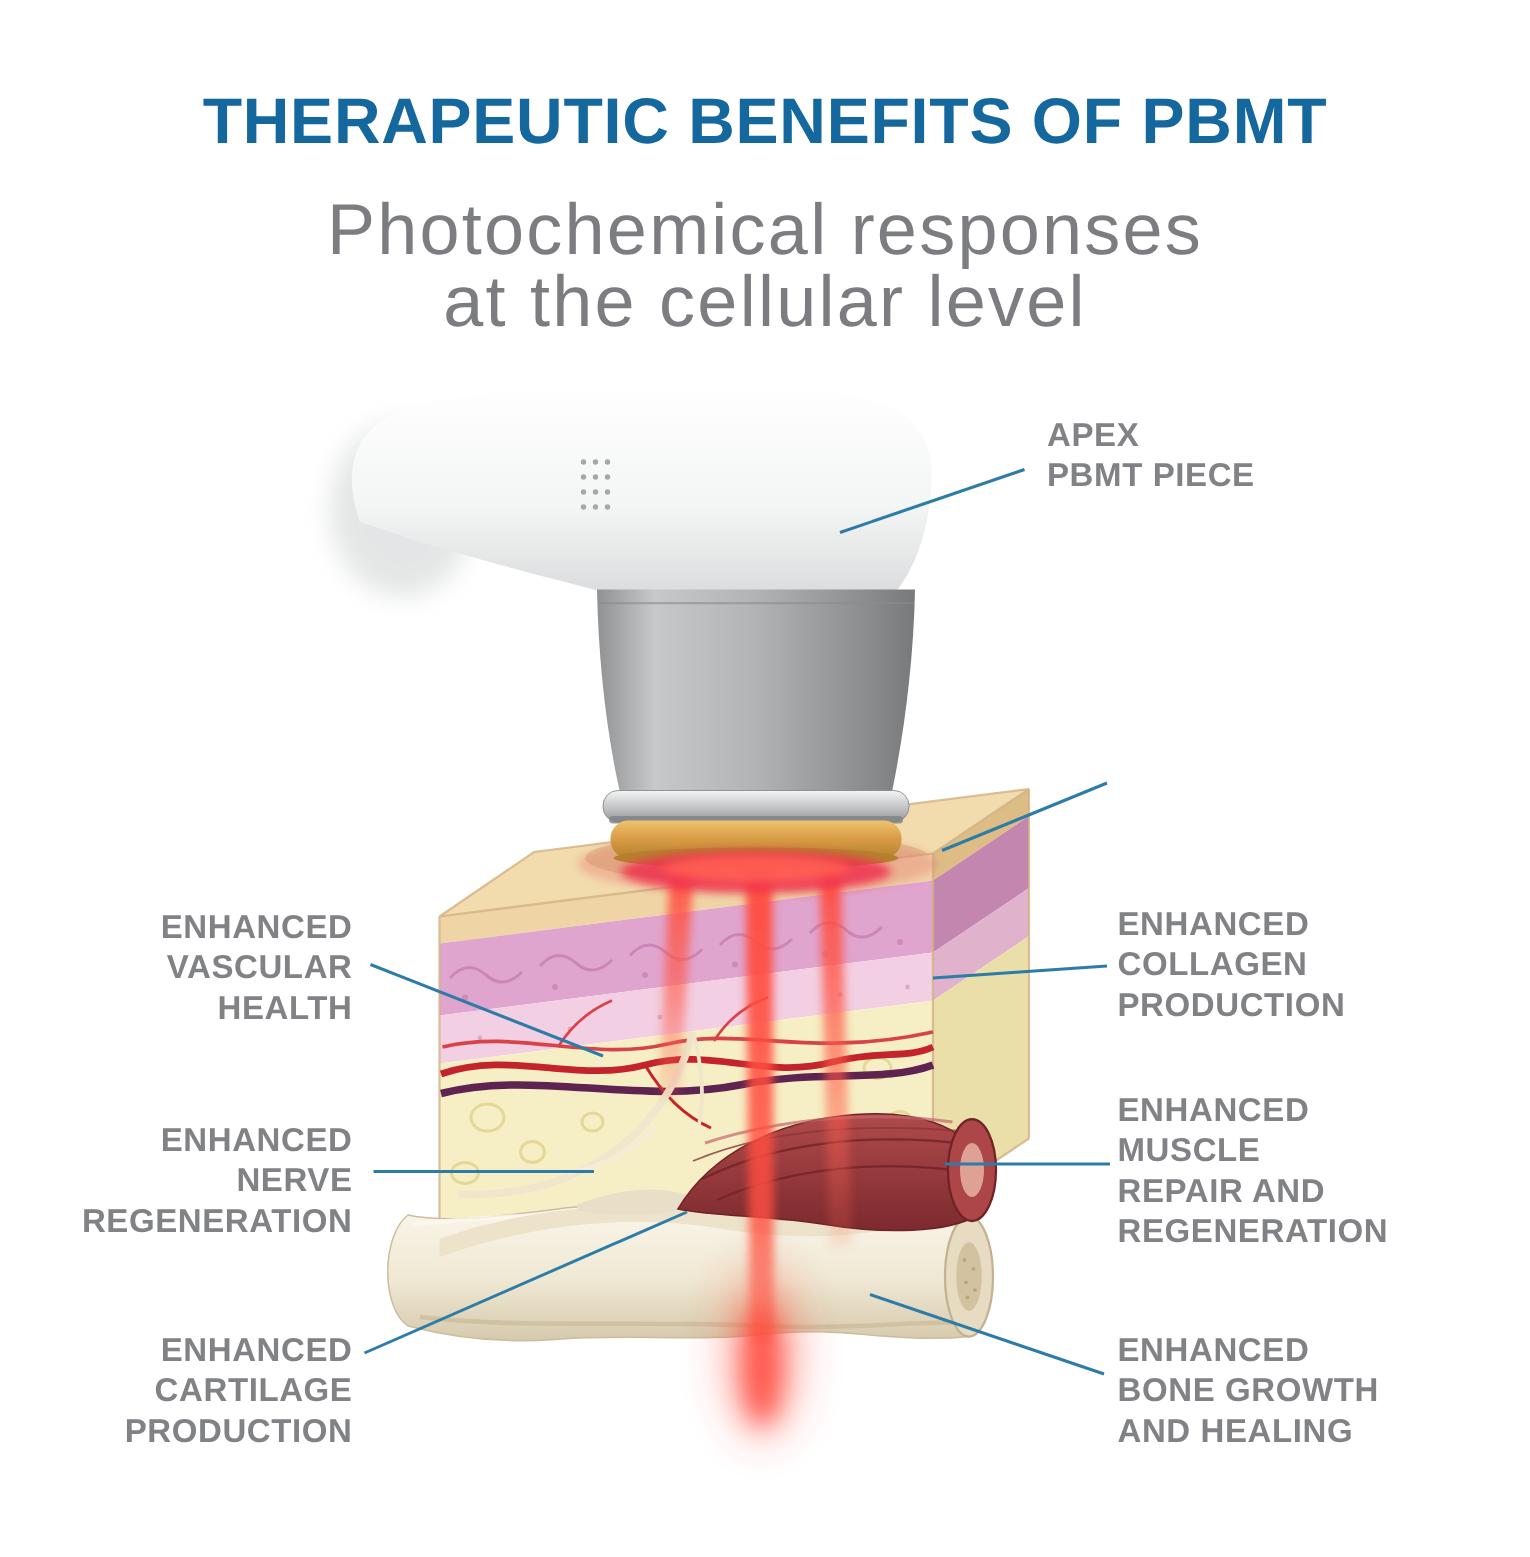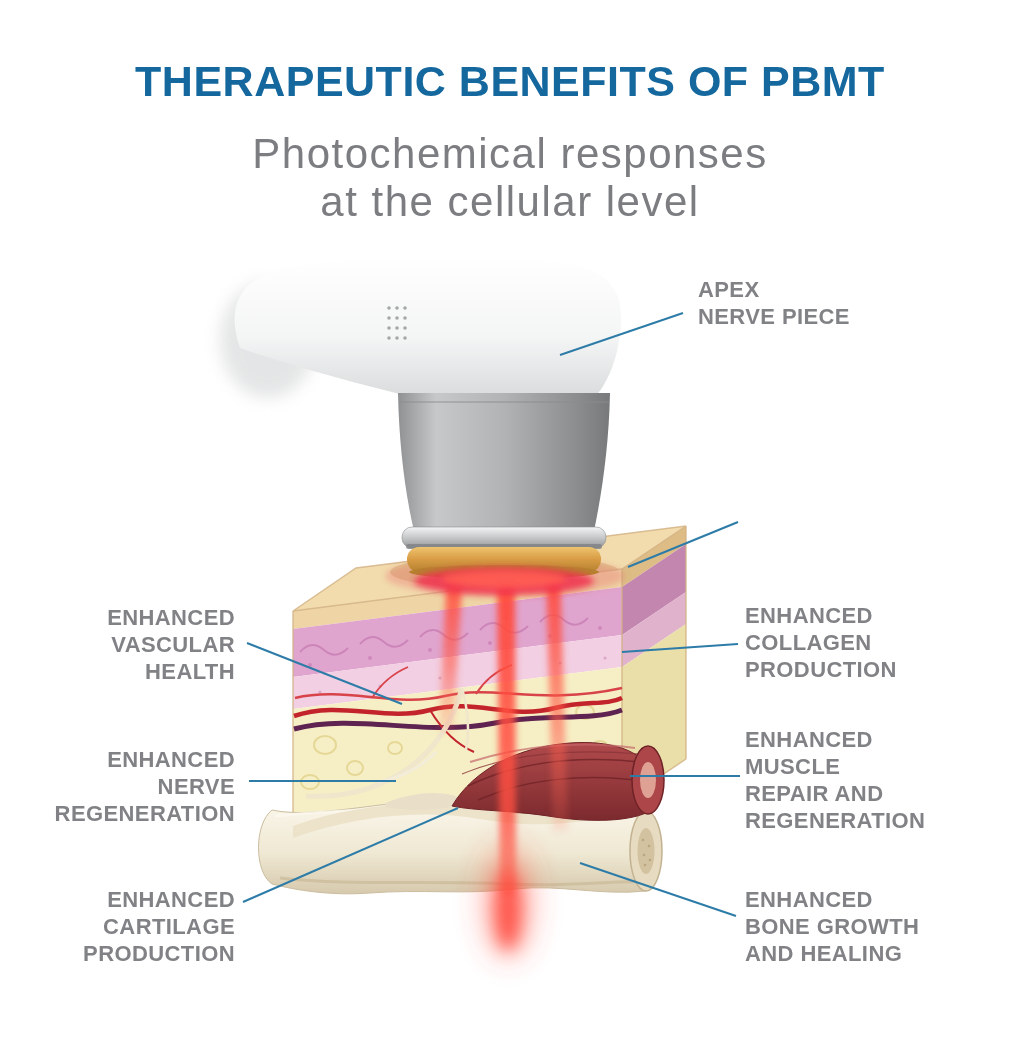--- a/index.html
+++ b/index.html
@@ -8,21 +8,21 @@
     font-family:"Liberation Sans",sans-serif;
     margin-top:10px;
   }
   .page-title{
     position:absolute;top:50px;left:0;width:1020px;text-align:center;
     font-weight:800;font-size:43px;line-height:1;letter-spacing:.5px;
     color:var(--title,#15689e);margin:0;
   }
   .subtitle{
     position:absolute;top:120px;left:0;width:1020px;text-align:center;
-    font-weight:400;font-size:42px;line-height:48px;letter-spacing:1.5px;
+    font-weight:400;font-size:48px;line-height:48px;letter-spacing:1.5px;
     color:var(--subtitle,#7b7d80);white-space:pre-line;
   }
   .callout{
     position:absolute;font-weight:700;font-size:22px;line-height:27px;
     letter-spacing:.4px;color:var(--label,#808285);white-space:pre-line;
   }
   .callout.side-right{text-align:left;}
   .callout.side-left{text-align:right;}
   .art{position:absolute;top:0;left:0;width:1020px;height:1038px;}
   .leader{stroke:var(--leader-line,#2d7ca8);stroke-width:2;fill:none;}
@@ -236,21 +236,21 @@
       <line class="leader" x1="738" y1="634" x2="622" y2="642"></line>
       <line class="leader" x1="740" y1="766" x2="630" y2="766"></line>
       <line class="leader" x1="736" y1="906" x2="580" y2="853"></line>
       <line class="leader" x1="247" y1="633" x2="402" y2="694"></line>
       <line class="leader" x1="249" y1="771" x2="396" y2="771"></line>
       <line class="leader" x1="243" y1="892" x2="458" y2="798"></line>
     </g>
   </svg>
 
   <div class="callout side-right" style="left:698px;top:266px;">APEX
-NERVE PIECE</div>
+PBMT PIECE</div>
   <div class="callout side-right" style="left:745px;top:592px;">ENHANCED
 COLLAGEN
 PRODUCTION</div>
   <div class="callout side-right" style="left:745px;top:716px;">ENHANCED
 MUSCLE
 REPAIR AND
 REGENERATION</div>
   <div class="callout side-right" style="left:745px;top:876px;">ENHANCED
 BONE GROWTH
 AND HEALING</div>

